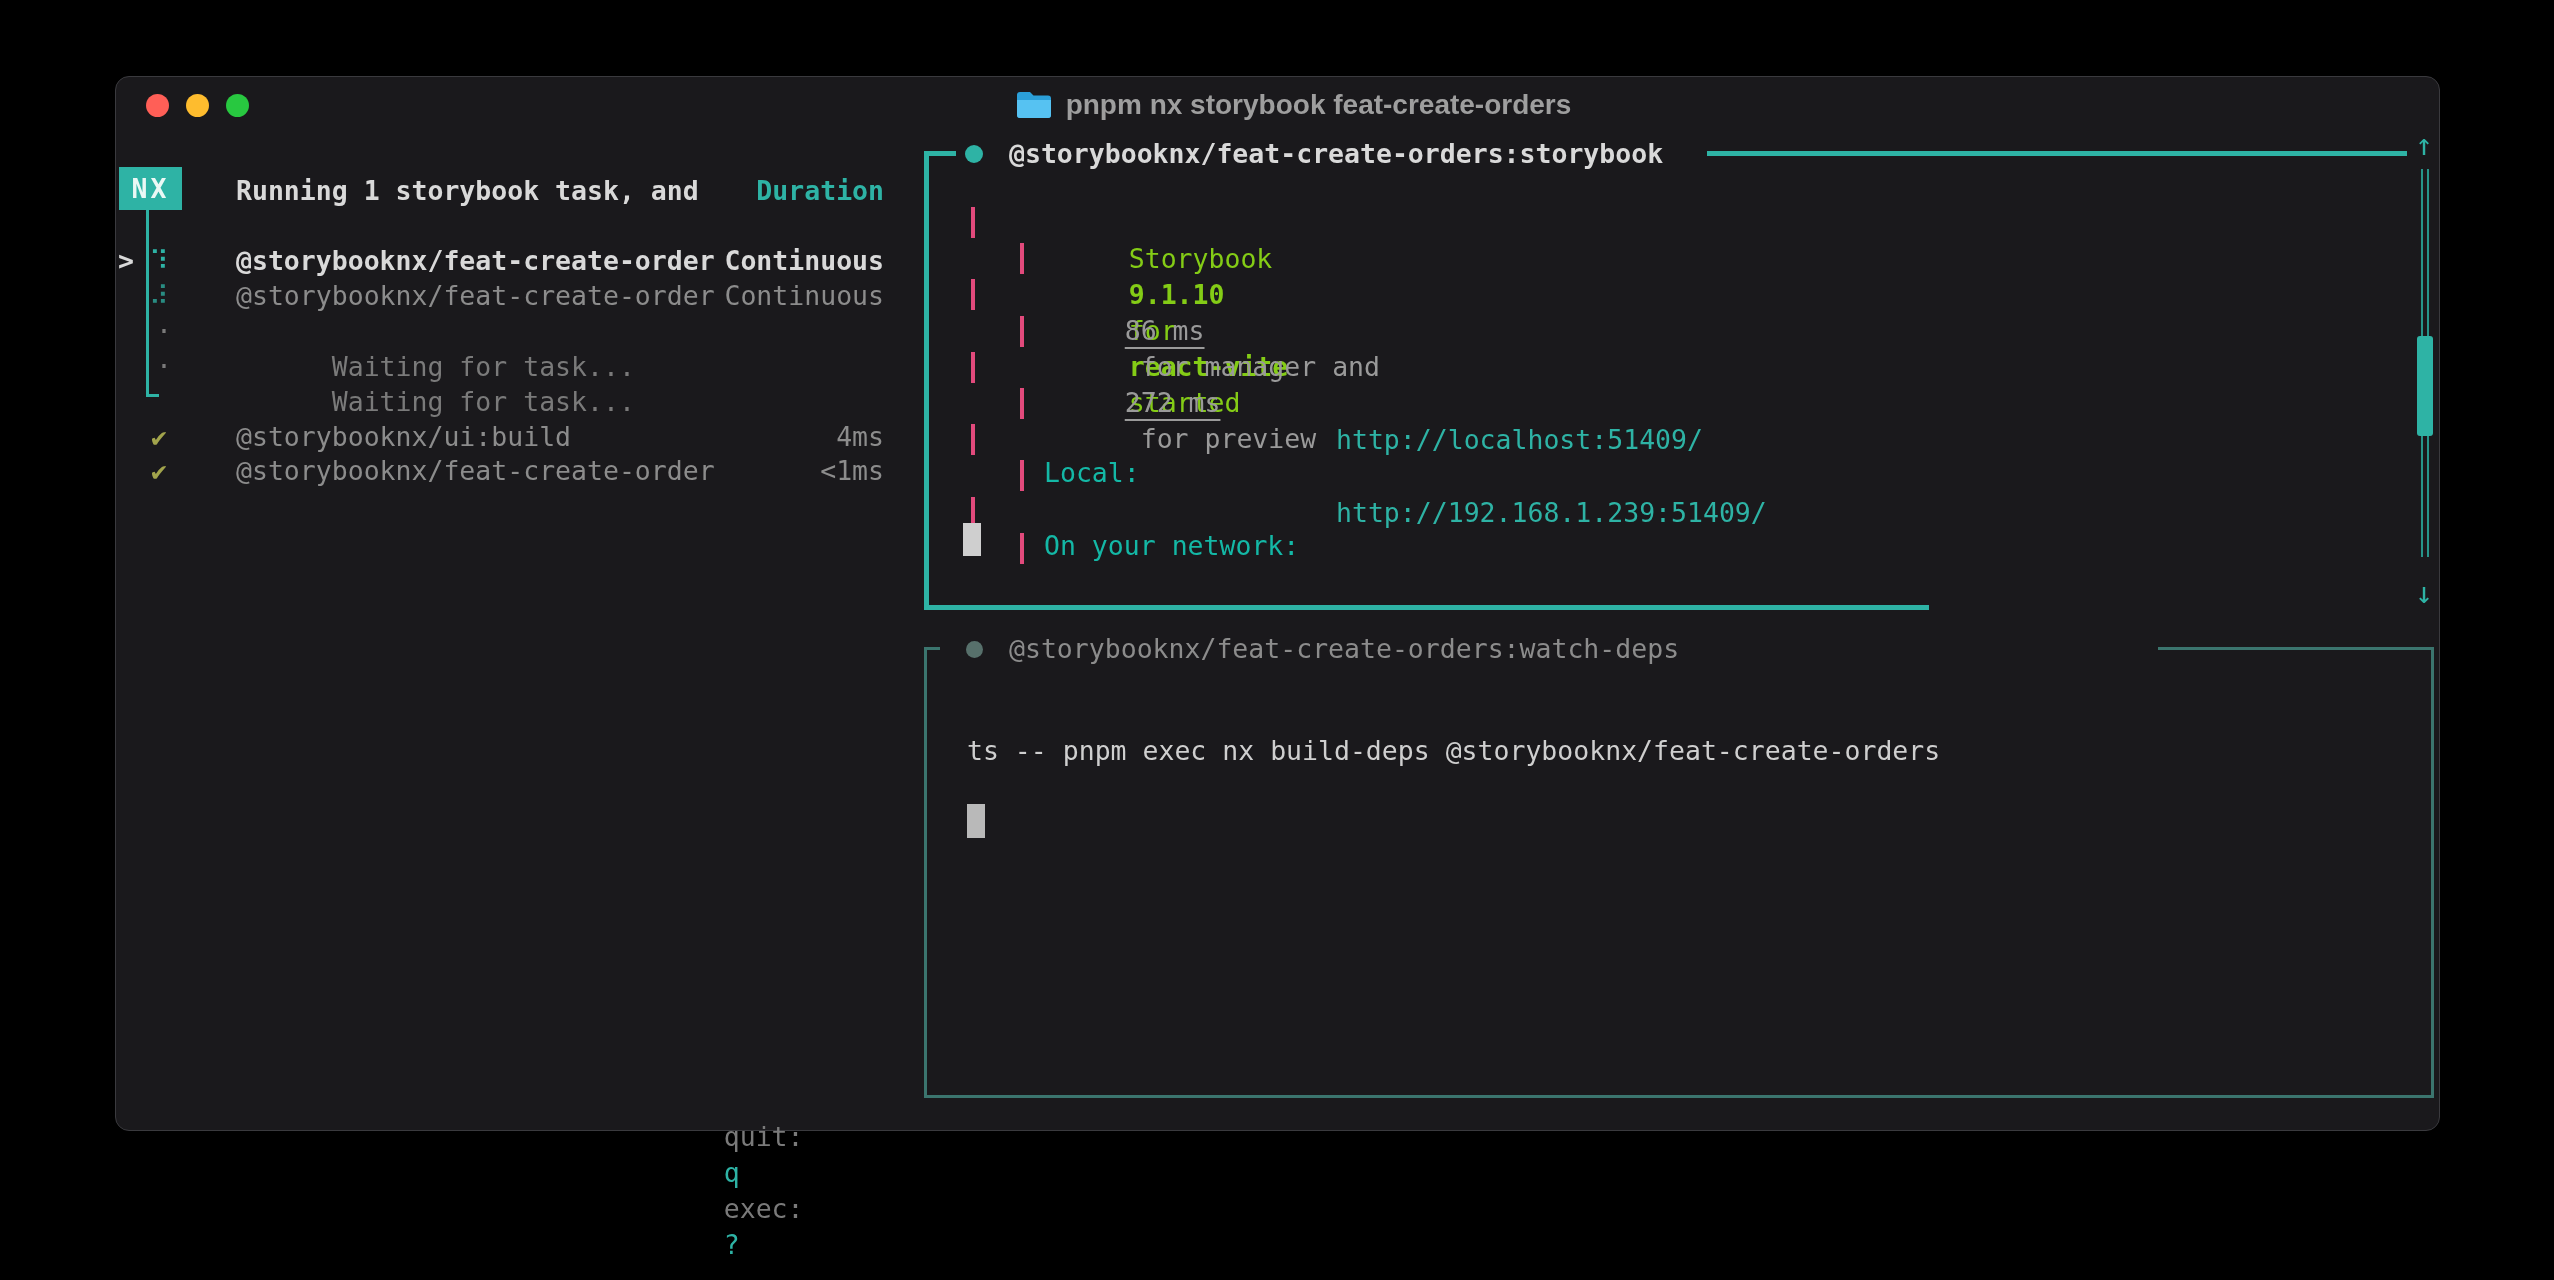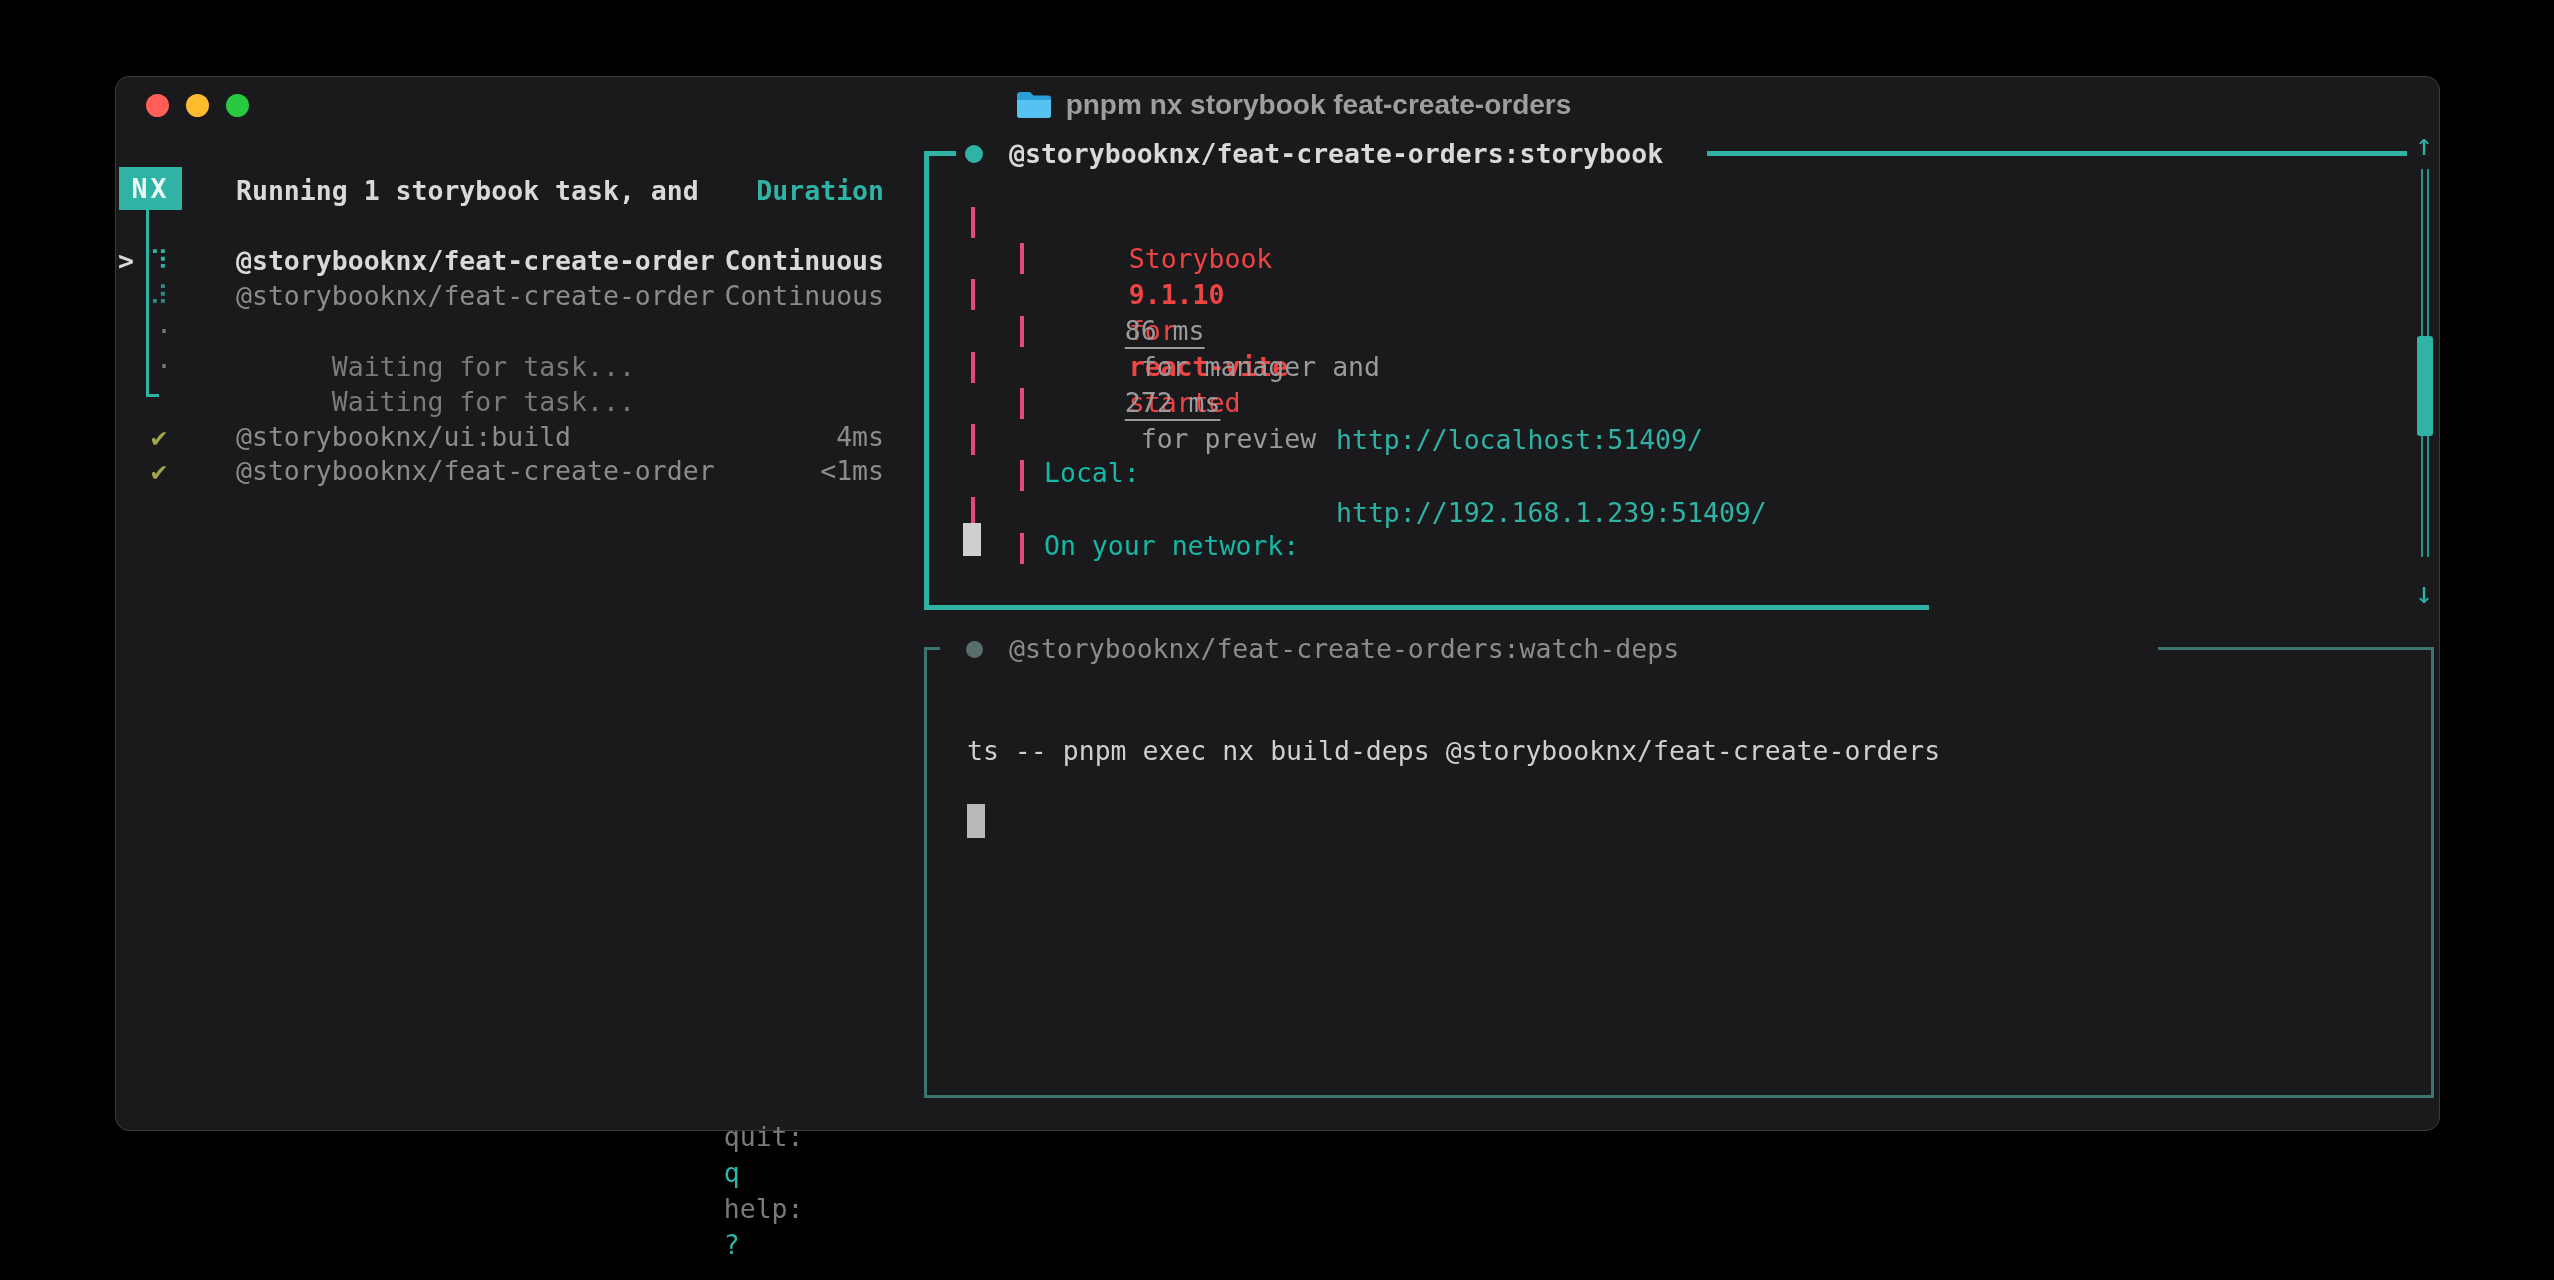--- a/index.html
+++ b/index.html
@@ -13,21 +13,21 @@
   .title-group { position:absolute; left:0; top:0; width:100%; height:56px;
                  display:flex; align-items:center; justify-content:center; gap:14px;
                  font-family:"Liberation Sans",sans-serif; font-weight:bold; font-size:28px; color:#9E9E9E; }
   
   .mono  { position:absolute; font-size:26.5px; line-height:36px; white-space:pre; }
   .bold  { font-weight:700; }
   .bright{ color:#D9D9D9; }
   .dim   { color:#8C8C8C; }
   .dim2  { color:#7A7A7A; }
   .teal  { color:#2EB3A5; }
-  .green { color:#ef4444; }
+  .green { color:#84cc16; }
   .olive { color:#A2A44C; }
   .white { color:#14b8a6;margin-top:33px; }
   .gray9 { color:#9A9A9A; }
   .grayA { color:#ABABAB; }
   .u     { text-decoration:underline; text-underline-offset:7px; text-decoration-thickness:2px; }
   .sp    { margin-right:16px; }
   .sp2   { margin-right:32px; }
   .row-flex { display:flex; justify-content:space-between; }
   
   .vline, .hline, .bar, .cursor, .dot, .thumb { position:absolute; }
@@ -97,21 +97,21 @@
       <span class="dim">4ms</span>
     </div>
     <div class="mono row-flex" style="left:120px; top:376px; width:648px;">
       <span class="dim">@storybooknx/feat-create-order</span>
       <span class="dim">&lt;1ms</span>
     </div>
 
     <div class="mono" style="left:512px; top:1006px;">
       <span class="dim2 sp">quit:</span>
       <span class="teal sp2">q</span>
-      <span class="dim2 sp">help:</span>
+      <span class="dim2 sp">exec:</span>
       <span class="teal">?</span>
     </div>
 
     <div class="hline teal-bg" style="left:808px; top:74px; width:32px; height:5px;"></div>
     <div class="vline teal-bg" style="left:808px; top:74px; width:5px; height:459px;"></div>
     <div class="hline teal-bg" style="left:808px; top:528px; width:1005px; height:5px;"></div>
     <div class="hline teal-bg" style="left:1591px; top:74px; width:700px; height:5px;"></div>
 
     <div class="dot teal-bg" style="left:849px; top:68px; width:18px; height:18px;"></div>
     <div class="mono bright bold" style="left:893px; top:59px;">@storybooknx/feat-create-orders:storybook</div>

